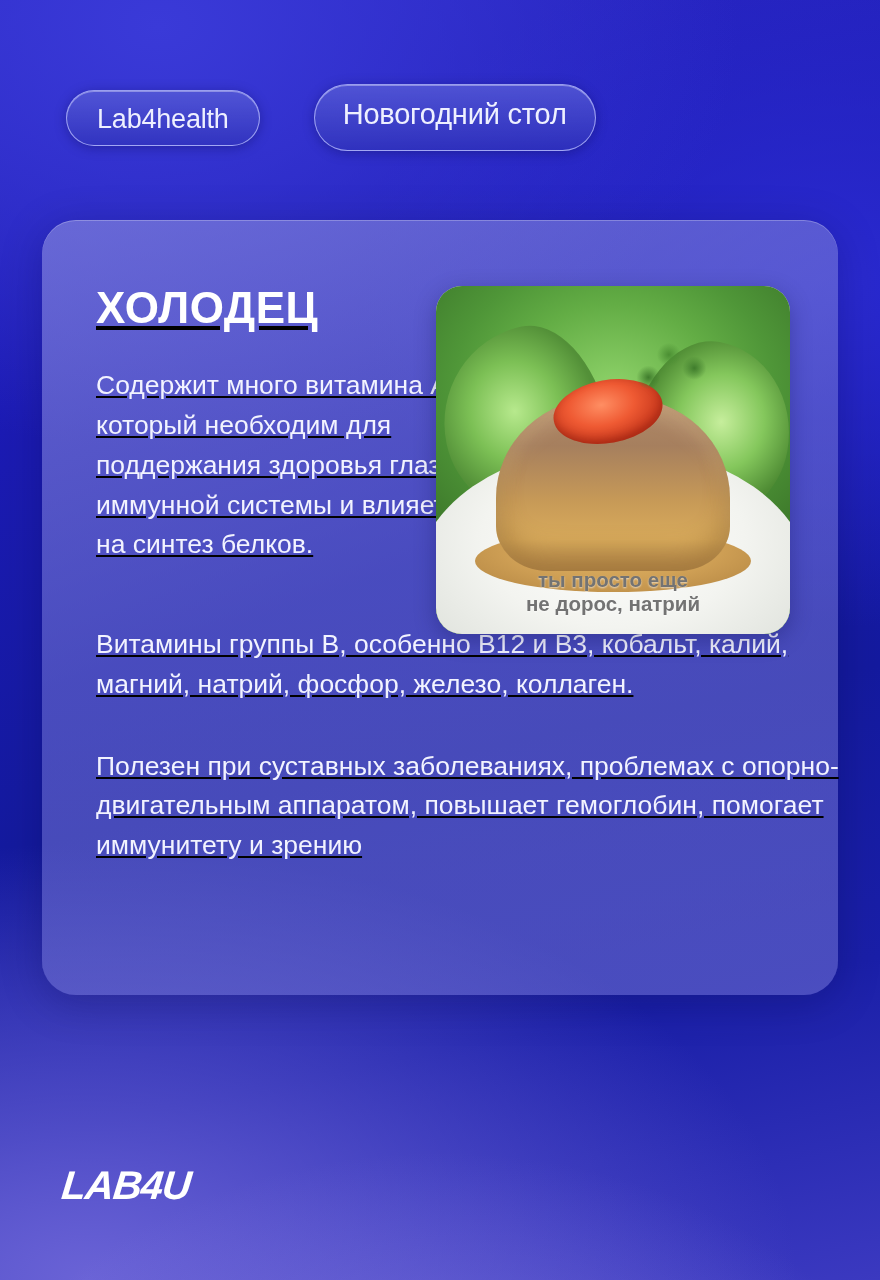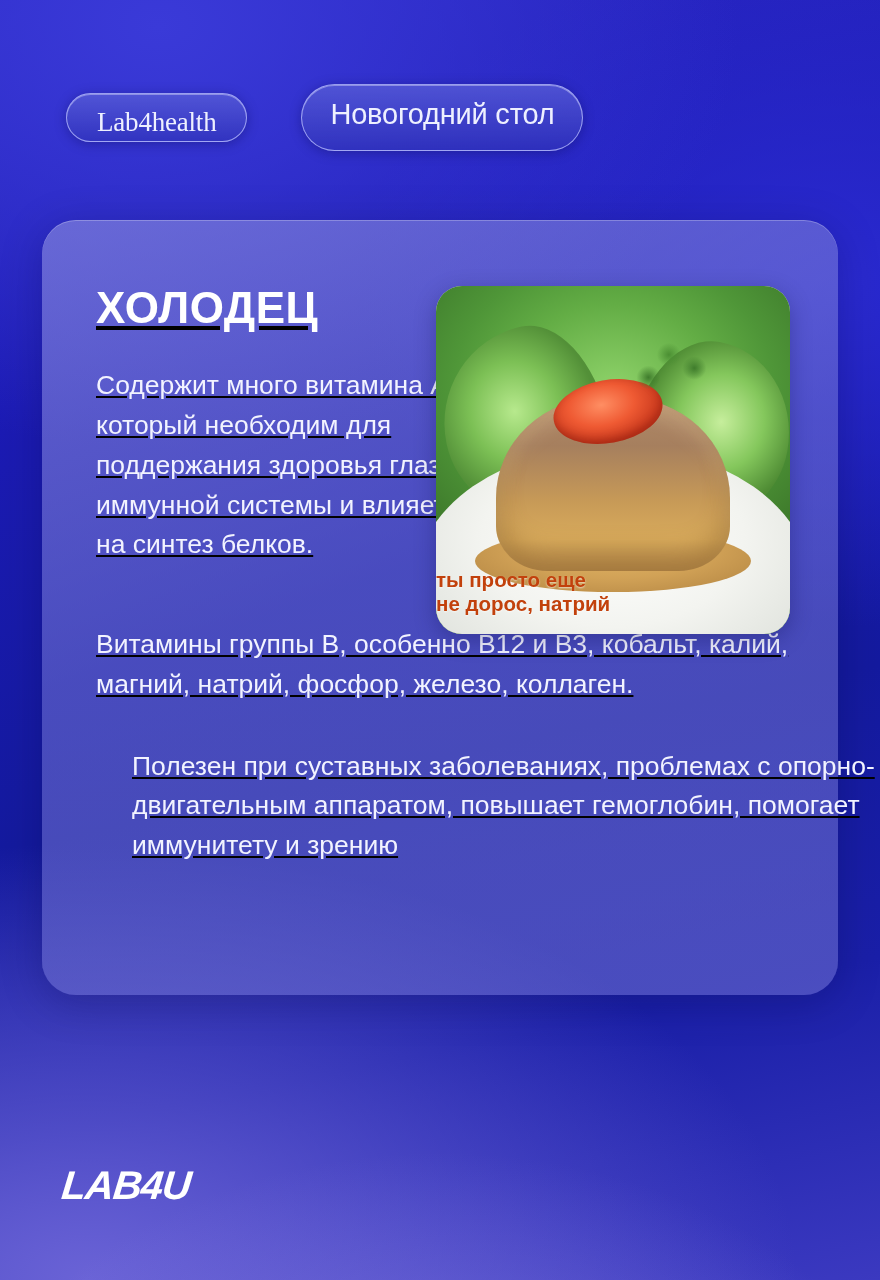--- a/index.html
+++ b/index.html
@@ -46,24 +46,23 @@
   }
   .pill {
     border-radius: 40px;
     border: 1.6px solid rgba(190,195,255,0.75);
     background: linear-gradient(180deg, rgba(90,95,215,0.75) 0%, rgba(48,52,180,0.55) 100%);
     color: #eef0ff;
     box-shadow: inset 0 1px 0 rgba(255,255,255,0.35), 0 2px 12px rgba(10,10,80,0.35);
     white-space: nowrap;
   }
   .pill-brand {
-    padding: 13px 30px 3px;
+    padding: 13px 30px 10px;
     font-size: 27px;
     letter-spacing: -0.2px;
-    font-family: Liberation Serif, serif;
   }
   .pill-topic {
     padding: 13px 28px 19px;
     font-size: 29px;
     letter-spacing: -0.2px;
   }
 
   
   .card {
     position: absolute;
@@ -183,36 +182,37 @@
       radial-gradient(22% 30% at 20% 70%, #3f7c2c 0%, rgba(63,124,44,0) 70%),
       radial-gradient(22% 30% at 50% 35%, #4b8f33 0%, rgba(75,143,51,0) 70%),
       radial-gradient(22% 30% at 80% 65%, #3f7c2c 0%, rgba(63,124,44,0) 70%);
     transform: rotate(-8deg);
   }
   .photo-caption {
     position: absolute;
     left: 0;
     right: 0;
     bottom: 18px;
-    color: #c2410c;
+    text-align: center;
+    color: #737373;
     font-size: 20.5px;
     font-weight: bold;
     line-height: 1.18;
     text-shadow: 0 1px 2px rgba(255,255,255,0.65);
   }
 
   
   .para {
     color: #f2f3ff;
     font-size: 26.5px;
     line-height: 1.5;
     font-weight: 400;
   }
   .para-b { margin-top: 60px; width: 700px; }
-  .para-c { margin-top: 42px; width: 745px; margin-left: 36px; }
+  .para-c { margin-top: 42px; width: 745px; }
 
   
   .logo {
     position: absolute;
     left: 62px;
     bottom: 72px;
     color: #ffffff;
     font-size: 40px;
     font-weight: bold;
     letter-spacing: -1px;

